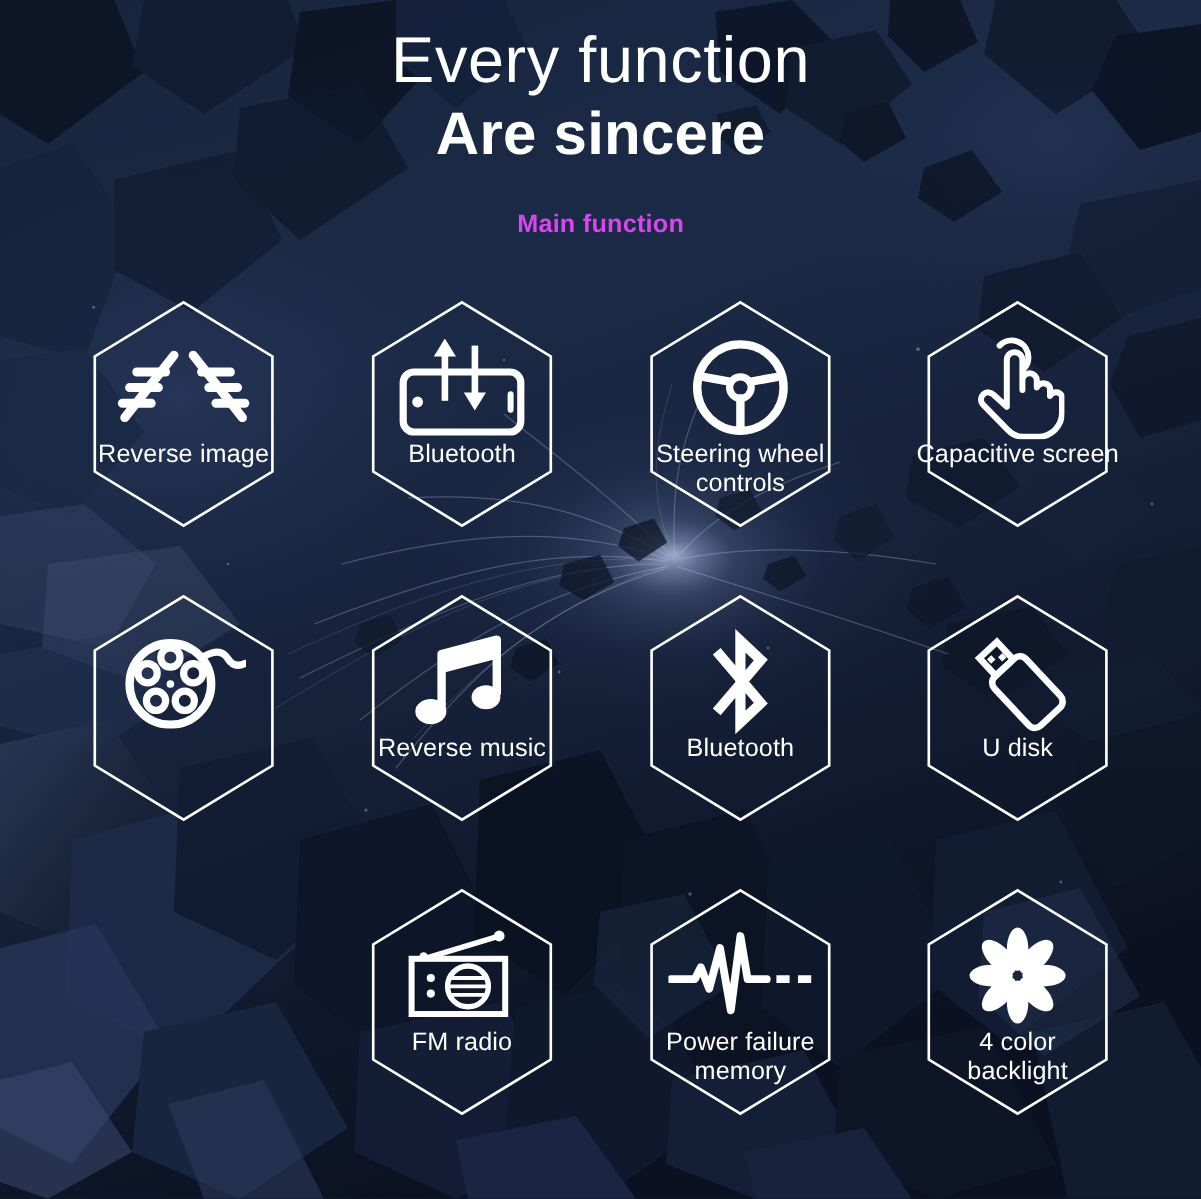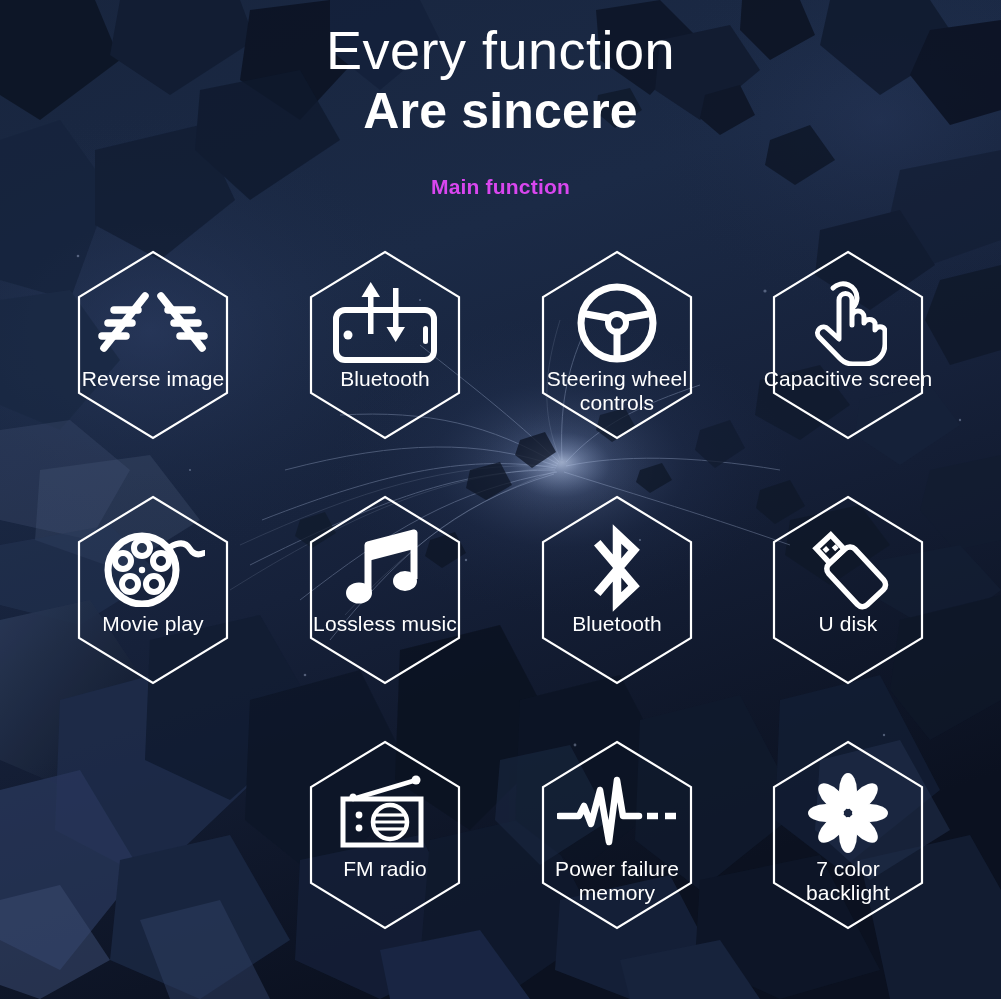--- a/index.html
+++ b/index.html
@@ -302,35 +302,34 @@
         <circle cx="41" cy="19" r="8"></circle>
         <circle cx="60" cy="32" r="8"></circle>
         <circle cx="53" cy="55" r="8"></circle>
         <circle cx="29" cy="55" r="8"></circle>
         <circle cx="22" cy="32" r="8"></circle>
       </g>
       <circle cx="41" cy="41" r="3.2" fill="#ffffff"></circle>
       <path d="M69 18 q14 -8 20 2 q5 8 14 4" fill="none" stroke="#ffffff" stroke-width="6" stroke-linecap="round"></path>
     </svg>
         </div>
-    <div class="label">Movie play</div>
   </div>
       <div class="cell" style="left: 307px; top: 254px;">
     <svg class="hex-svg" viewBox="0 0 156 192">
       <polygon points="78,3 152,48 152,144 78,189 4,144 4,48" fill="none" stroke="#ffffff" stroke-width="2.2" stroke-linejoin="miter"></polygon>
     </svg>
     <div class="icon-wrap">
     <svg width="78" height="86" viewBox="0 0 78 86">
       <path d="M22 66 L22 20 L68 8 L68 54" fill="none" stroke="#ffffff" stroke-width="7" stroke-linejoin="round"></path>
       <path d="M22 20 L68 8 L68 24 L22 36 Z" fill="#ffffff"></path>
       <ellipse cx="13" cy="68" rx="13" ry="10.5" fill="#ffffff"></ellipse>
       <ellipse cx="59" cy="56" rx="12" ry="10" fill="#ffffff"></ellipse>
     </svg>
         </div>
-    <div class="label">Lossless music</div>
+    <div class="label">Reverse music</div>
   </div>
       <div class="cell" style="left: 539px; top: 254px;">
     <svg class="hex-svg" viewBox="0 0 156 192">
       <polygon points="78,3 152,48 152,144 78,189 4,144 4,48" fill="none" stroke="#ffffff" stroke-width="2.2" stroke-linejoin="miter"></polygon>
     </svg>
     <div class="icon-wrap">
     <svg width="70" height="92" viewBox="0 0 70 92">
       <path d="M18 24 L52 64 L35 80 L35 12 L52 28 L18 68" fill="none" stroke="#ffffff" stroke-width="8.5" stroke-linejoin="miter" stroke-linecap="square"></path>
     </svg>
         </div>
@@ -421,18 +420,18 @@
           <g transform="rotate(270)">
                   <ellipse cx="0" cy="-22" rx="9" ry="18"></ellipse>
                 </g>
           <g transform="rotate(315)">
                   <ellipse cx="0" cy="-22" rx="9" ry="18"></ellipse>
                 </g>
         </g>
       </g>
     </svg>
         </div>
-    <div class="label">7 color
+    <div class="label">4 color
 backlight</div>
   </div>
     </div>
 
 </div>
 
 </body></html>

